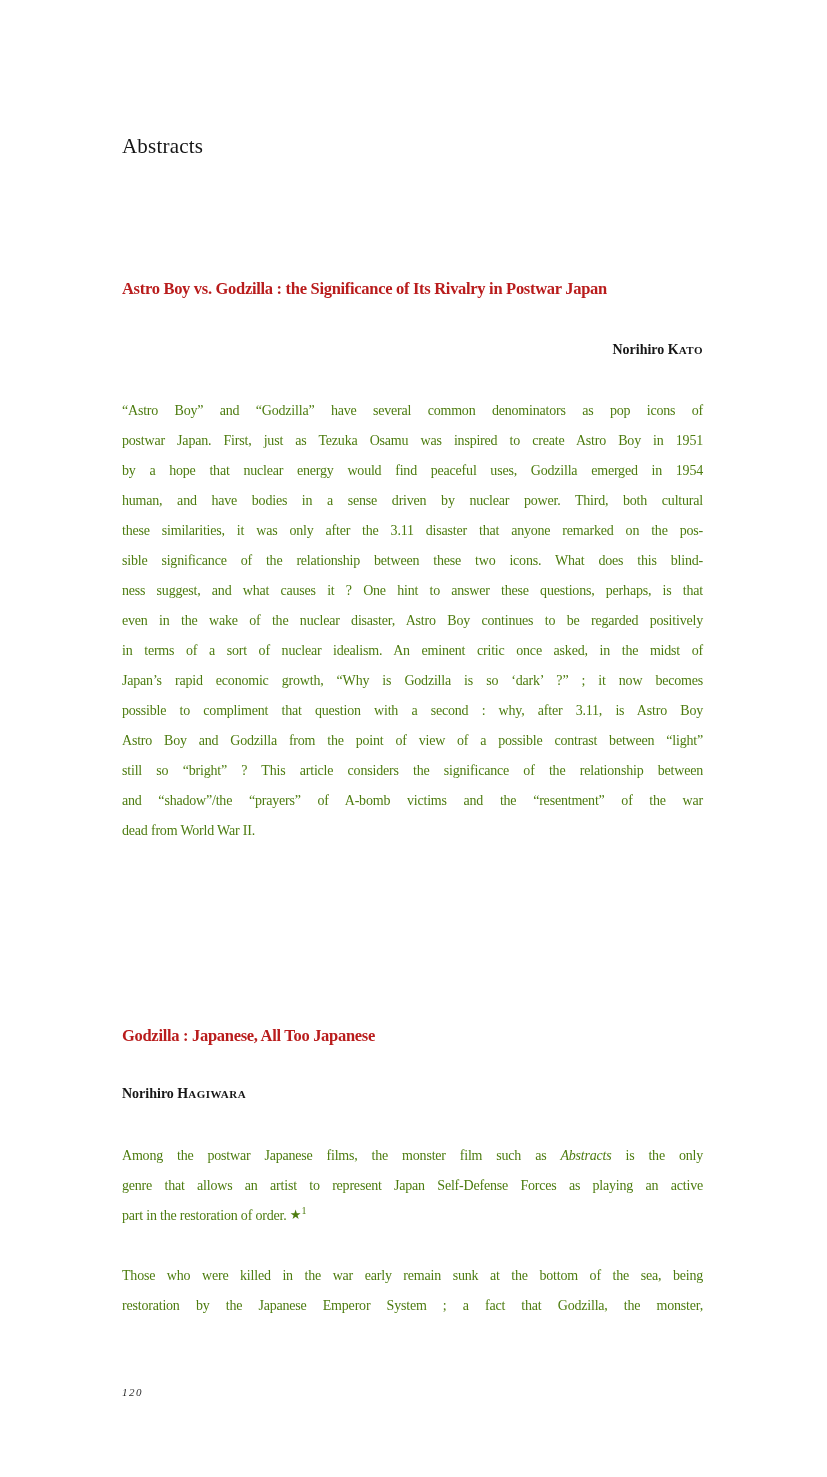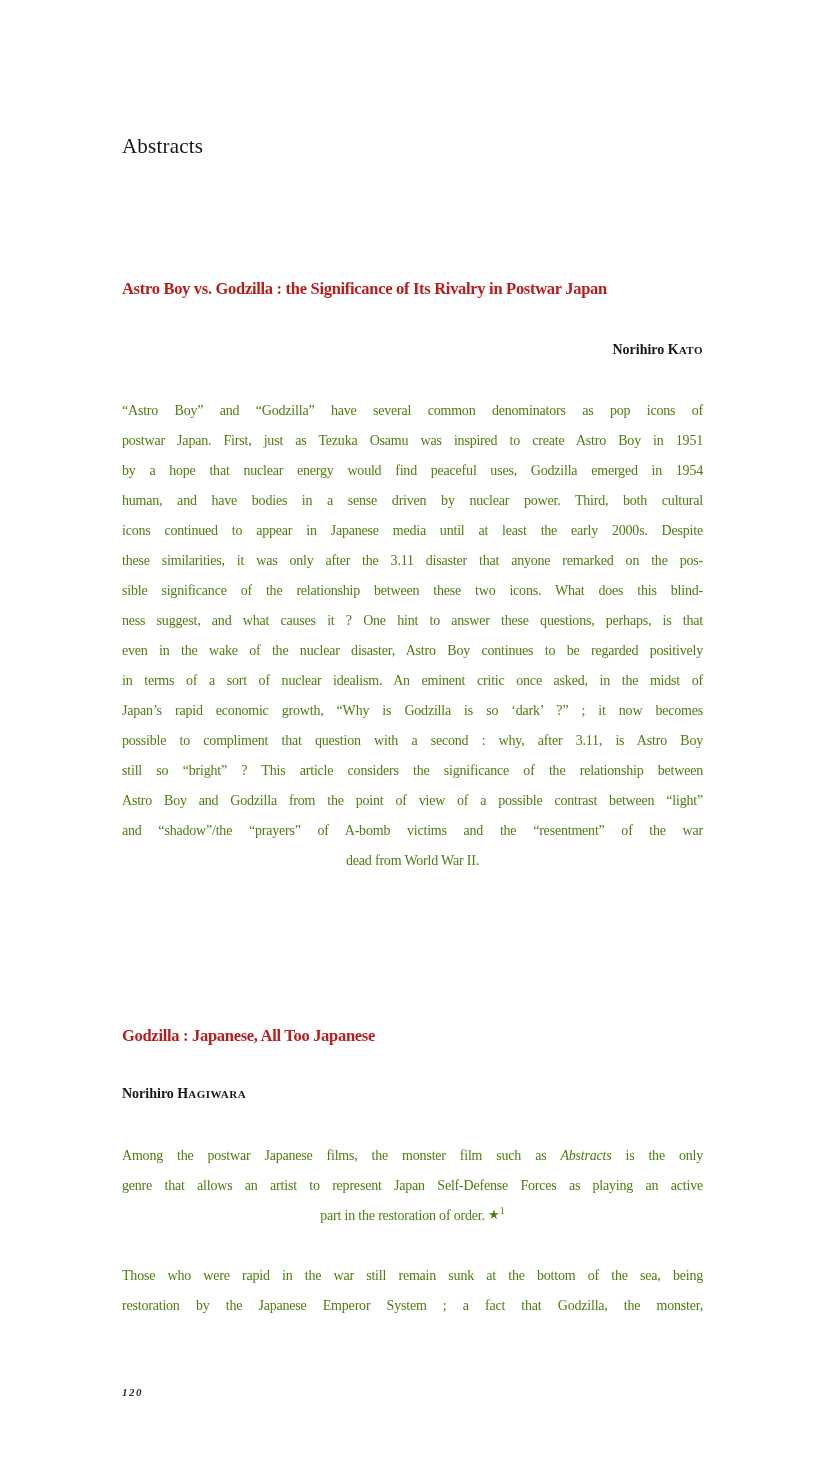--- a/index.html
+++ b/index.html
@@ -43,21 +43,21 @@
   .para {
     font-size: 14px;
     line-height: 30px;
     letter-spacing: -0.2px;
     color: #4d7c0f;
   }
   .p1 { top: 396px; }
   .p2 { top: 1141px; }
   .p3 { top: 1261px; }
 
-  .ln { text-align: center; }
+  .ln { text-align: left; }
   .j  { text-align: justify; text-align-last: justify; text-justify: inter-word; }
 
   .it { font-style: italic; }
 
   .star {
     font-size: 13px;
     position: relative;
     top: -1px;
     letter-spacing: 0;
   }
@@ -67,66 +67,64 @@
     line-height: 0;
     letter-spacing: 0;
   }
 
   .pageno {
     top: 1386px;
     font-size: 11px;
     font-style: italic;
     letter-spacing: 1.5px;
     color: #2b2b2b;
-    font-weight: bold;
   }
 </style>
 </head>
 <body>
 
 <div class="page">
 
   <div class="abs heading">Abstracts</div>
 
   <section>
     <div class="abs article-title t1">Astro Boy vs. Godzilla : the Significance of Its Rivalry in Postwar Japan</div>
     <div class="abs author a1"><span>Norihiro </span><span>K</span><span class="sc">ATO</span></div>
 
     <div class="abs para p1">
       <div class="ln j">“Astro Boy” and “Godzilla” have several common denominators as pop icons of</div>
       <div class="ln j">postwar Japan. First, just as Tezuka Osamu was inspired to create Astro Boy in 1951</div>
       <div class="ln j">by a hope that nuclear energy would find peaceful uses, Godzilla emerged in 1954</div>
       <div class="ln j">human, and have bodies in a sense driven by nuclear power. Third, both cultural</div>
-      <div class="ln j">icons continued to appear in Japanese media until at least the early 2000s. Despite</div>
       <div class="ln j">these similarities, it was only after the 3.11 disaster that anyone remarked on the pos-</div>
       <div class="ln j">sible significance of the relationship between these two icons. What does this blind-</div>
       <div class="ln j">ness suggest, and what causes it ? One hint to answer these questions, perhaps, is that</div>
       <div class="ln j">even in the wake of the nuclear disaster, Astro Boy continues to be regarded positively</div>
       <div class="ln j">in terms of a sort of nuclear idealism. An eminent critic once asked, in the midst of</div>
       <div class="ln j">Japan’s rapid economic growth, “Why is Godzilla is so ‘dark’ ?” ; it now becomes</div>
       <div class="ln j">possible to compliment that question with a second : why, after 3.11, is Astro Boy</div>
+      <div class="ln j">Astro Boy and Godzilla from the point of view of a possible contrast between “light”</div>
       <div class="ln j">still so “bright” ? This article considers the significance of the relationship between</div>
-      <div class="ln j">Astro Boy and Godzilla from the point of view of a possible contrast between “light”</div>
       <div class="ln j">and “shadow”/the “prayers” of A-bomb victims and the “resentment” of the war</div>
       <div class="ln">dead from World War II.</div>
     </div>
   </section>
 
   <section>
     <div class="abs article-title t2">Godzilla : Japanese, All Too Japanese</div>
     <div class="abs author a2"><span>Norihiro </span><span>H</span><span class="sc">AGIWARA</span></div>
 
     <div class="abs para p2">
       <div class="ln j"><span>Among the postwar Japanese films, the monster film such as </span><span class="it">Abstracts</span><span> is the only</span></div>
       <div class="ln j">genre that allows an artist to represent Japan Self-Defense Forces as playing an active</div>
       <div class="ln"><span>part in the restoration of order.</span>
         <span class="star">★</span><span class="fnnum">1</span></div>
     </div>
 
     <div class="abs para p3">
-      <div class="ln j">Those who were rapid in the war still remain sunk at the bottom of the sea, being</div>
+      <div class="ln j">Those who were killed in the war early remain sunk at the bottom of the sea, being</div>
       <div class="ln j">restoration by the Japanese Emperor System ; a fact that Godzilla, the monster,</div>
     </div>
   </section>
 
   <div class="abs pageno">120</div>
 
 </div>
 
 </body></html>

